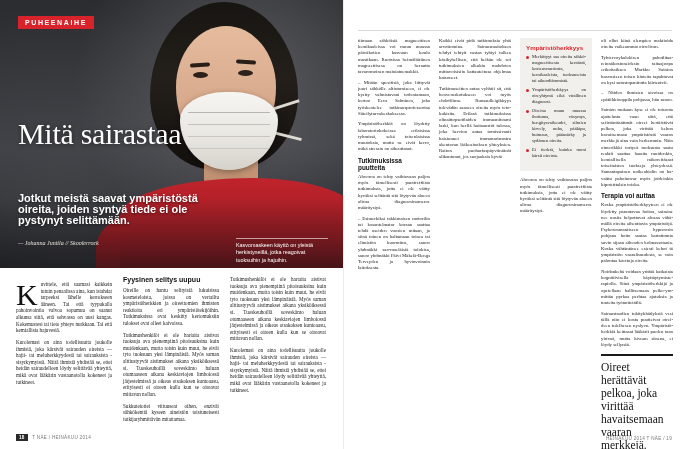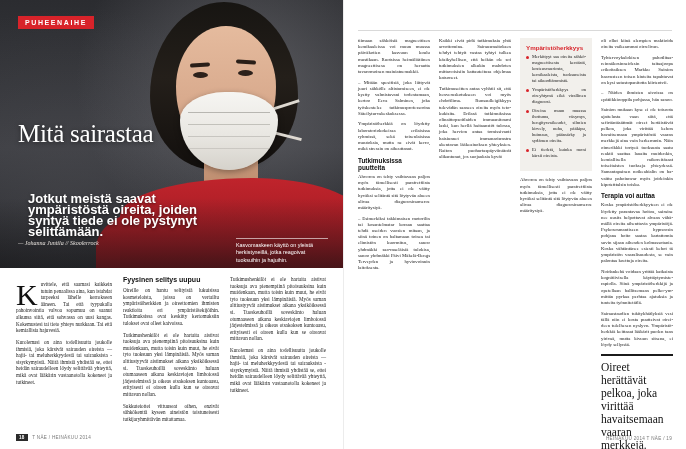--- a/index.html
+++ b/index.html
@@ -121,38 +121,37 @@
     padding: 3px 7px 3px 7px;
     font-weight: bold;
     z-index: 5;
   }
   .headline {
     position: absolute;
     left: 18px; top: 120px;
     width: 225px;
     color: #ffffff;
     font-family: "Liberation Serif", serif;
-    font-size: 25px;
+    font-size: 30px;
     line-height: 28px;
     letter-spacing: -0.3px;
     z-index: 5;
     text-shadow: 0 1px 4px rgba(0,0,0,.5);
   }
   .standfirst {
     position: absolute;
     left: 18px; top: 193px;
     width: 212px;
     color: #ffffff;
     font-family: "Liberation Sans", sans-serif;
-    font-size: 13px;
+    font-size: 11px;
     line-height: 11px;
     font-weight: bold;
     z-index: 5;
     text-shadow: 0 1px 3px rgba(0,0,0,.55);
-    margin-left: 10px;
   }
   .byline {
     position: absolute;
     left: 18px; top: 240px;
     color: #e9e4df;
     font-family: "Liberation Serif", serif;
     font-style: italic;
     font-size: 6px;
     z-index: 5;
   }

